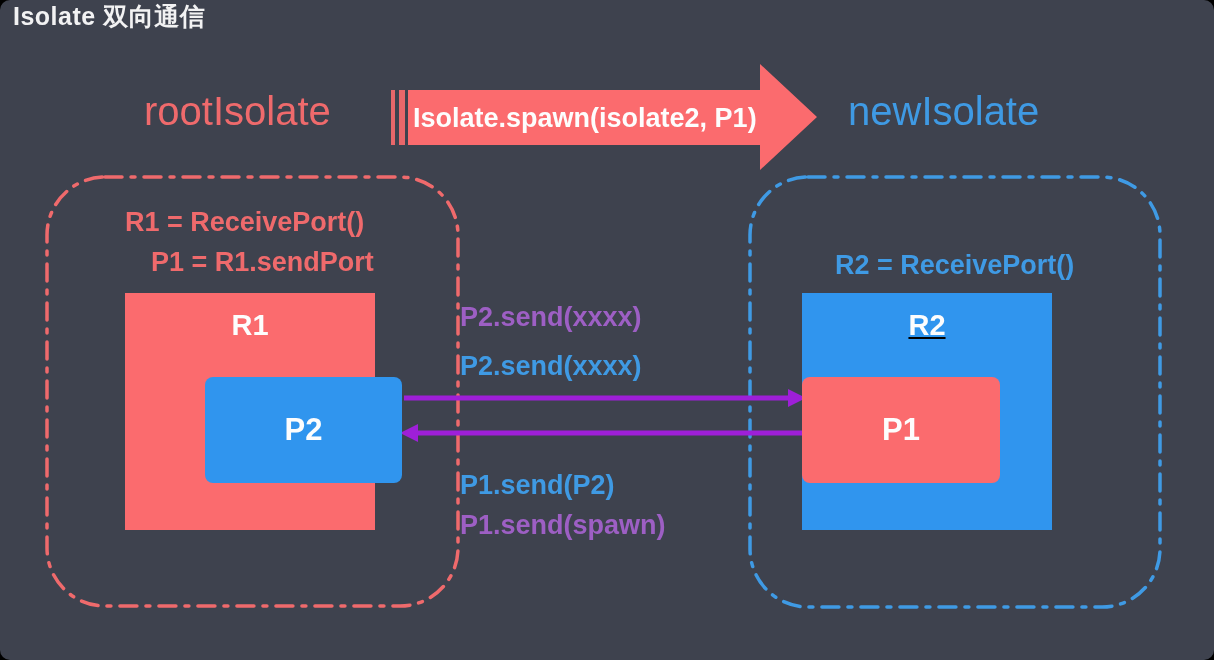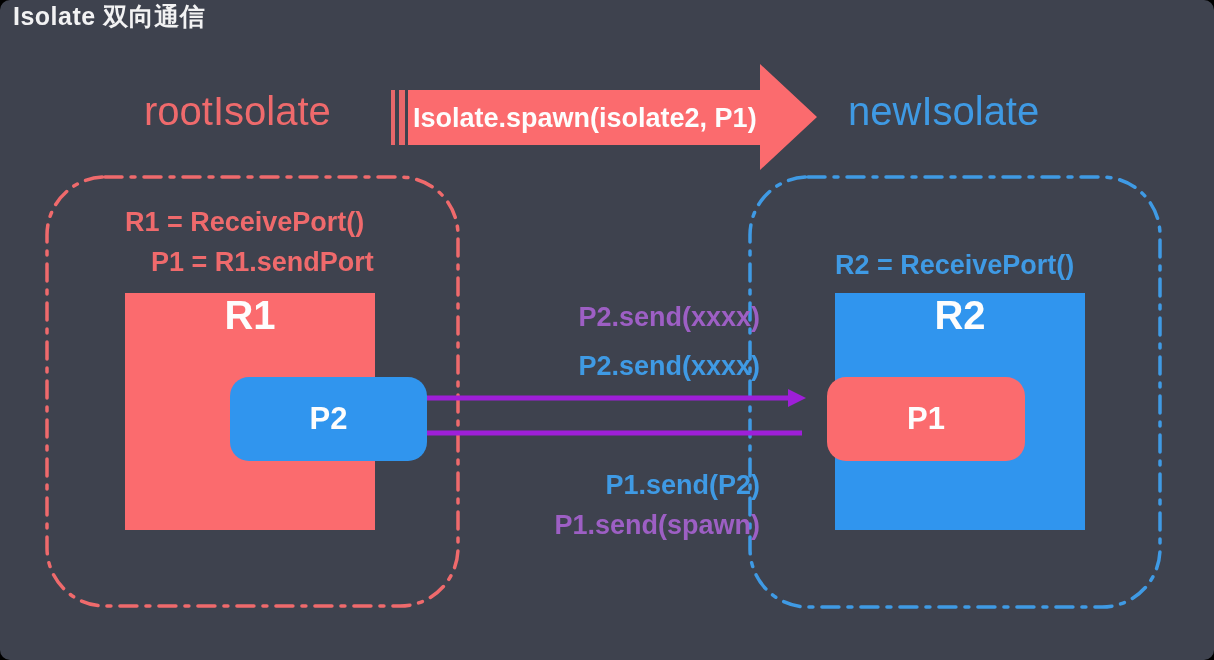--- a/index.html
+++ b/index.html
@@ -28,30 +28,30 @@
     color:var(--white,#fdfdfd);
   }
   .code{font-size:27px;font-weight:600;line-height:32px;}
   .code-red{color:var(--red_text,#ef6a6c);}
   .code-blue{color:var(--blue_text,#3f9ae4);}
   .rbox{
     width:250px;height:237px;top:293px;
     display:flex;justify-content:center;align-items:flex-start;
   }
   .rbox-red{left:125px;background:var(--red,#fb6b6e);}
-  .rbox-blue{left:835px;background:var(--blue,#3095ee);}
-  .rbox-label{margin-top:0;font-size:40px;font-weight:600;color:var(--white,#fdfdfd);}
+  .rbox-blue{left:802px;background:var(--blue,#3095ee);text-decoration:underline;}
+  .rbox-label{margin-top:16px;font-size:29px;font-weight:600;color:var(--white,#fdfdfd);}
   .pill{
-    top:377px;height:84px;border-radius:19px;
-    display:flex;justify-content:center;align-items:center;margin-left:25px;
+    top:377px;height:106px;border-radius:8px;
+    display:flex;justify-content:center;align-items:center;
   }
   .pill-blue{left:205px;width:197px;background:var(--blue,#3095ee);}
   .pill-red{left:802px;width:198px;background:var(--red,#fb6b6e);}
   .pill-label{font-size:31px;font-weight:600;color:var(--white,#fdfdfd);}
-  .msg{left:460px;width:300px;text-align:right;font-size:27px;font-weight:600;}
+  .msg{left:460px;width:300px;text-align:left;font-size:27px;font-weight:600;}
   .msg-purple{color:var(--purple_text,#9d5fc4);}
   .msg-blue{color:var(--blue_text,#3f9ae4);}
   svg.overlay{position:absolute;left:0;top:0;}
   .dash-red{fill:none;stroke:var(--red_text,#f06a6c);stroke-width:3.5;stroke-dasharray:17 9 4 9;stroke-linecap:round;}
   .dash-blue{fill:none;stroke:var(--blue_text,#3f9ae4);stroke-width:3.5;stroke-dasharray:17 9 4 9;stroke-linecap:round;}
   .fill-red{fill:var(--red,#fb6b6e);}
   .purple-line{stroke:var(--purple_arrow,#9e1fd8);stroke-width:5;}
   .purple-head{fill:var(--purple_arrow,#9e1fd8);}
 </style>
 </head>

